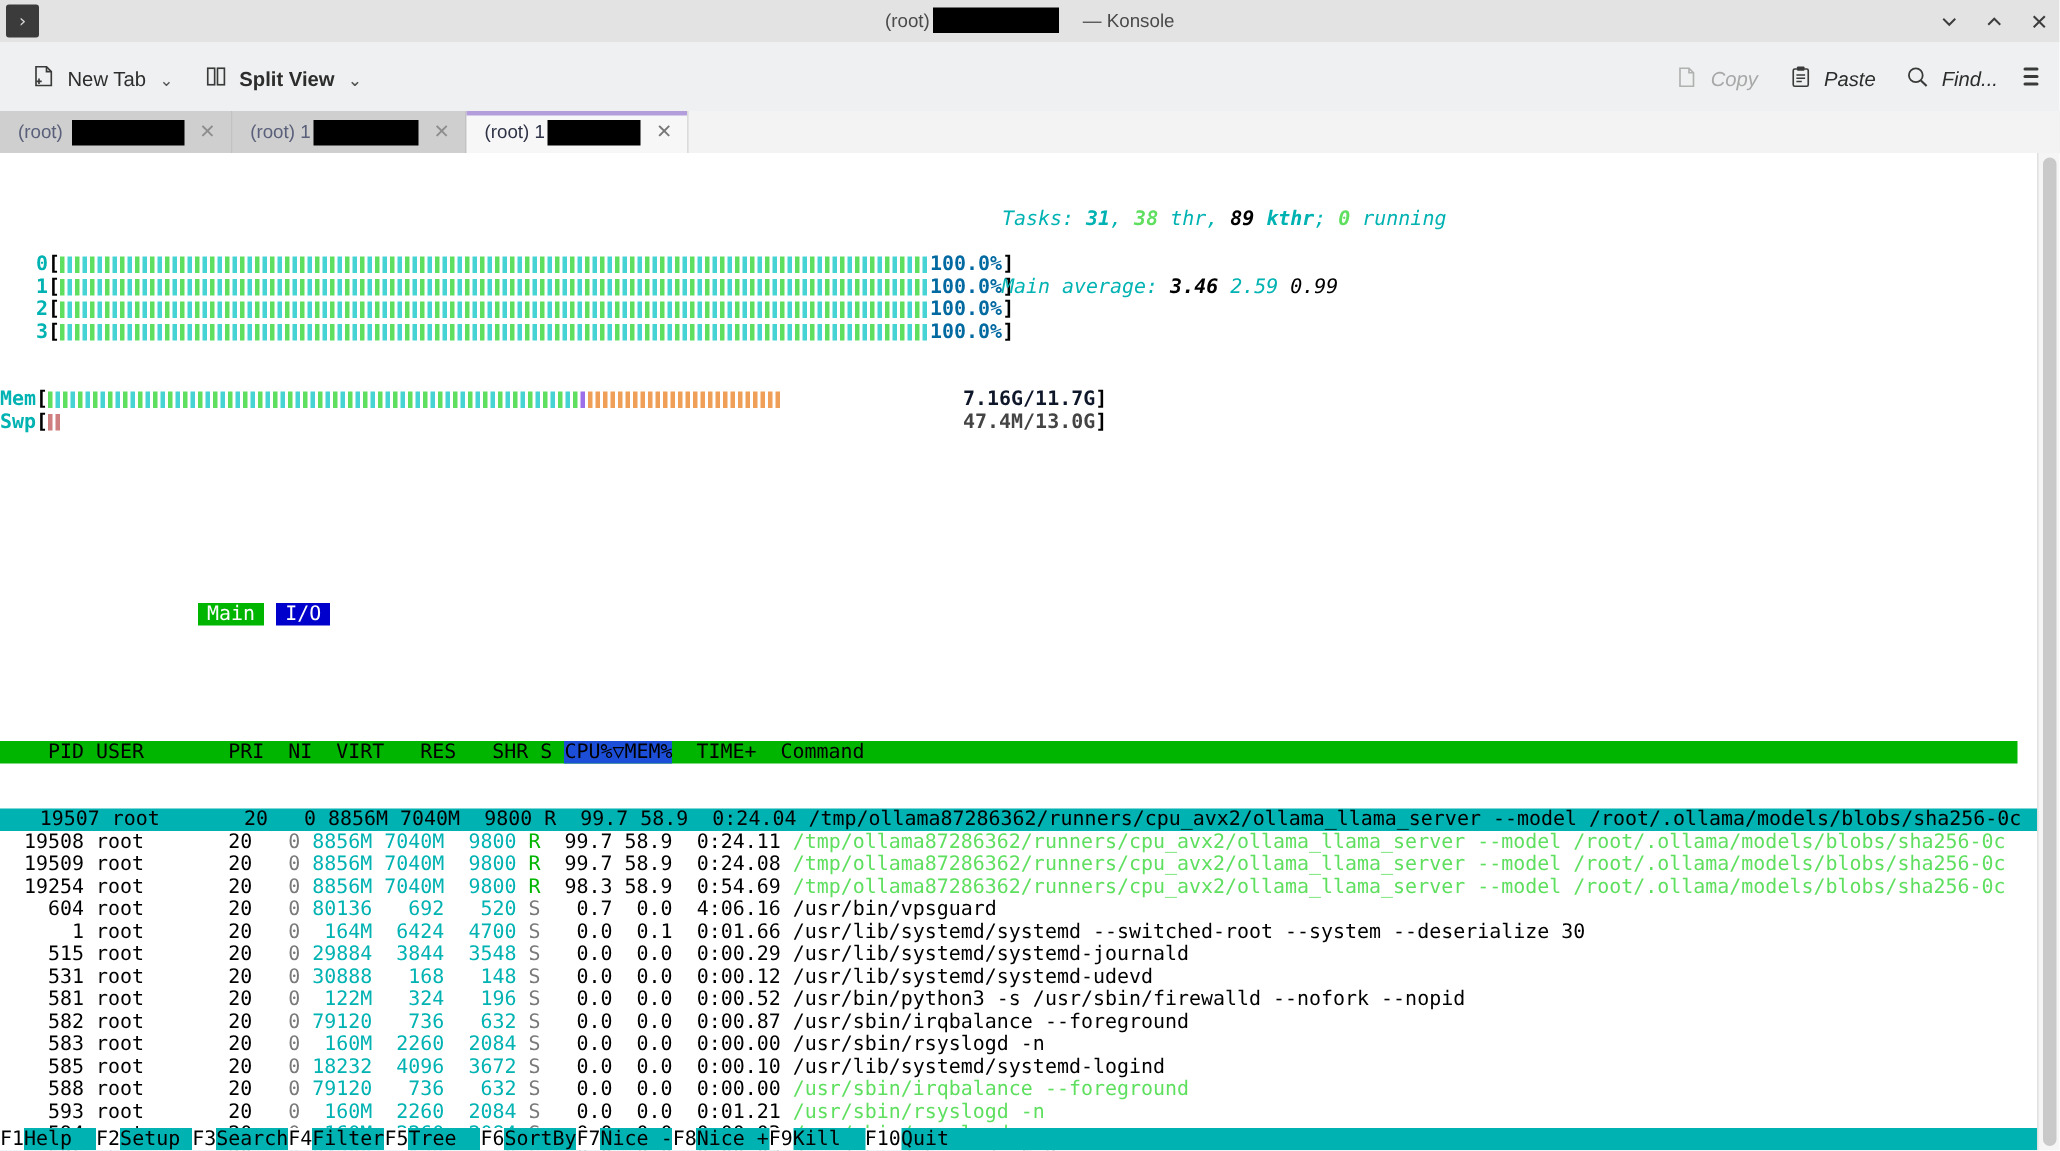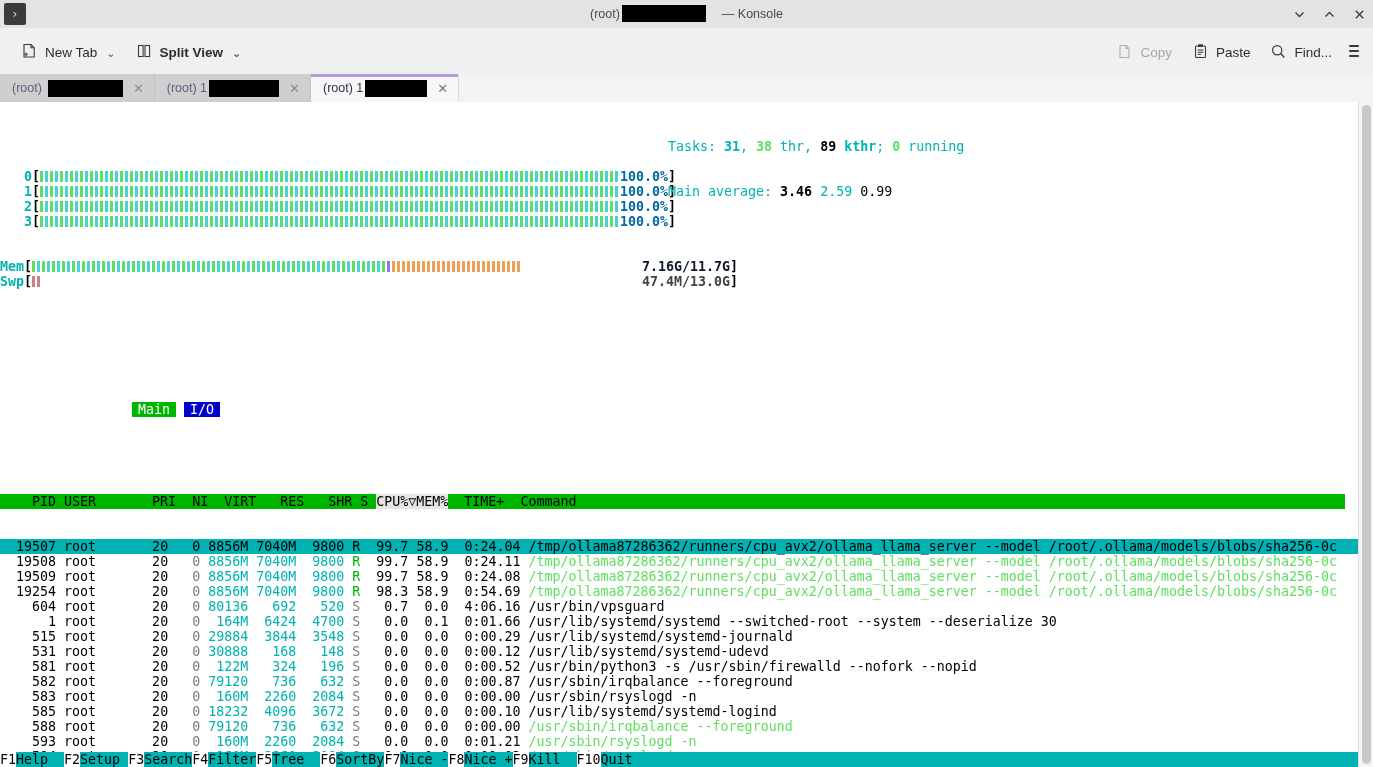--- a/index.html
+++ b/index.html
@@ -70,21 +70,21 @@
   .tbtn {
     display: flex; align-items: flex-end; gap: 7px;
     font-size: 13.5px; color: #2d2d2d;
     padding: 5px 7px; border-radius: 3px;
     white-space: nowrap;
   }
   .tbtn.dim { color: #a8a8a8; }
   .tbtn svg { display: block; }
   .toolbar-right {
     position: absolute; right: 10px; top: 0; height: 46px;
-    display: flex; align-items: center; gap: 6px;
+    display: flex; align-items: center; gap: 6px; font-style: italic;
   }
   .chev { font-size: 11px; color: #555; margin-left: 2px; font-family: "DejaVu Sans", sans-serif;}
   .hamburger { display:flex; flex-direction:column; gap:3px; width:18px; padding: 8px 4px;}
   .hamburger i { display:block; height:2px; background:#3a3a3a; border-radius:1px;}
 
   
   .tabbar {
     height: 28px; flex: 0 0 28px;
     background: #cfcfcf;
     display: flex; align-items: stretch;
@@ -168,36 +168,37 @@
   .bar i.r  { background: #cf7f7f; }
   .bar i.e  { background: transparent; }
 
   .pct { color: #0369a1; font-weight: bold; }
   .memtxt { color: #0f172a; font-weight: bold; }
   .swptxt { color: #444; font-weight: bold; }
 
   .meters-right {
     position: absolute; left: 668px; top: 7px;
     line-height: 15px;
+    font-style: italic;
   }
 
   
   .htabs { padding-left: 22px; height: 15px; margin-top: 8px; margin-left: 46px;}
   .htab-main { background: #00b500; color: #ffffff; padding: 0 6px; }
   .htab-io   { background: #0000cc; color: #ffffff; padding: 0 6px; }
 
   
   .ptable { margin-top: 2px; }
   .hdr {
     background: #00b500; color: #000000;
     height: 15px; display: block; width: 1345px;
   }
-  .hdr .cpuhl { background: #e5e5e5; margin-top: 46px; }
+  .hdr .cpuhl { background: #1d4ed8; margin-top: 46px; }
   .row { height: 15px; display: block; }
-  .row.sel { background: #00b2b2; }
+  .row.sel { background: #00b2b2; text-align: center; }
   .row.sel span { color: #000 !important; }
 
   .fkeybar {
     position: absolute; left: 0; bottom: 0;
     width: 1358px; height: 15px;
     font-family: "DejaVu Sans Mono", "Liberation Mono", monospace;
     font-size: 13.3px; line-height: 15px;
     background: #00b2b2; color: #000;
     white-space: pre;
   }

